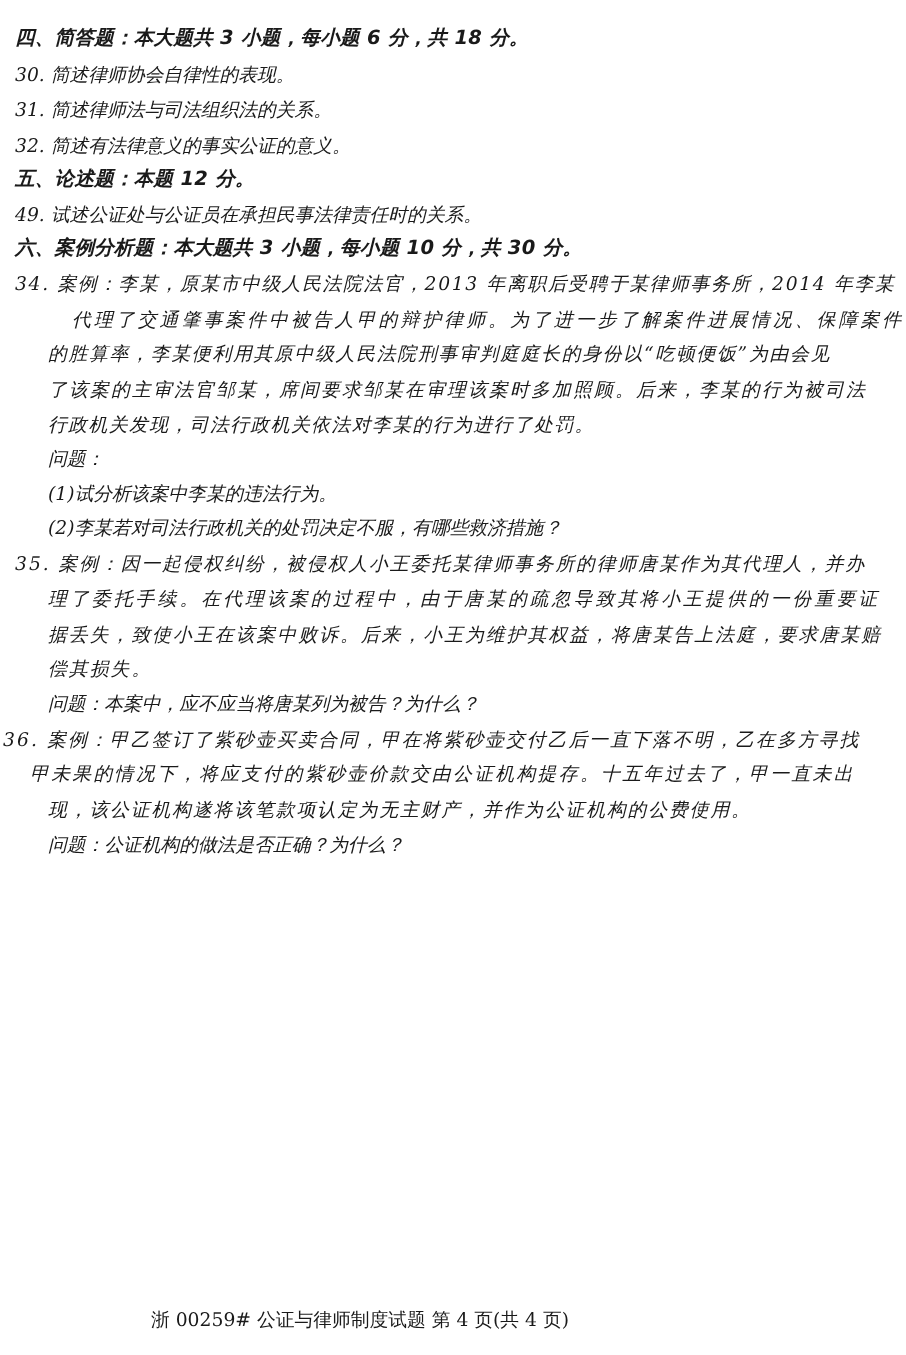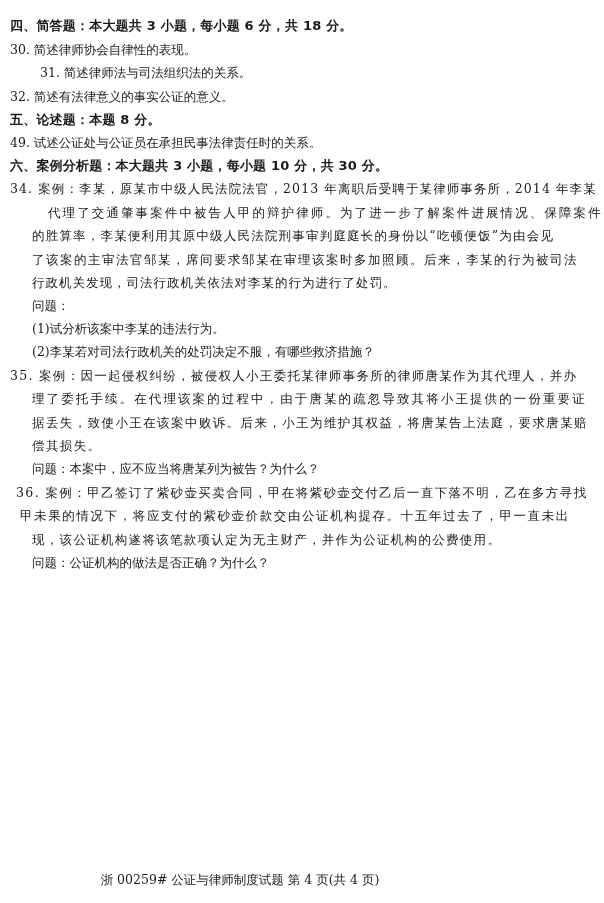--- a/index.html
+++ b/index.html
@@ -1,55 +1,55 @@
 <!DOCTYPE html>
 <html><head>
 <meta charset="utf-8">
 <style>
   html, body { margin: 0; padding: 0; background: #ffffff; }
   body {
     width: 604px; height: 903px; position: relative; overflow: hidden;
     font-family: "DejaVu Serif", "Liberation Serif", serif;
     color: #1a1a1a; font-size: 13px;
   }
-  .line { position: absolute; left: 0; white-space: nowrap; line-height: 16px; }
+  .line { position: absolute; left: 0; white-space: nowrap; line-height: 16px; font-style: italic; }
   .heading { font-weight: bold; font-family: "DejaVu Sans", "Liberation Sans", sans-serif; font-size: 13px; letter-spacing: 0.2px; }
   .q { font-size: 12.5px; }
   .wide { letter-spacing: 2.1px; }
   .footer { position: absolute; top: 872px; left: 0; width: 480px; text-align: center; font-size: 12.5px; line-height: 16px; }
 </style>
 </head>
 <body>
 
 <div>
 
   <div class="line heading" style="top:18px; left:10px;">四、简答题：本大题共 3 小题，每小题 6 分，共 18 分。</div>
   <div class="line q" style="top:42px; left:10px;">30. 简述律师协会自律性的表现。</div>
-  <div class="line q" style="top:65px; left:10px;margin-left:30px;">31. 简述律师法与司法组织法的关系。</div>
+  <div class="line q" style="top:65px; left:10px;">31. 简述律师法与司法组织法的关系。</div>
   <div class="line q" style="top:89px; left:10px;">32. 简述有法律意义的事实公证的意义。</div>
 
-  <div class="line heading" style="top:112px; left:10px;">五、论述题：本题 8 分。</div>
+  <div class="line heading" style="top:112px; left:10px;">五、论述题：本题 12 分。</div>
   <div class="line q" style="top:135px; left:10px;">49. 试述公证处与公证员在承担民事法律责任时的关系。</div>
 
   <div class="line heading" style="top:158px; left:10px;">六、案例分析题：本大题共 3 小题，每小题 10 分，共 30 分。</div>
 
   <div class="line q" style="top:181px; left:10px; letter-spacing:1.1px;">34. 案例：李某，原某市中级人民法院法官，2013 年离职后受聘于某律师事务所，2014 年李某</div>
   <div class="line q wide" style="top:205px; left:48px;">代理了交通肇事案件中被告人甲的辩护律师。为了进一步了解案件进展情况、保障案件</div>
   <div class="line q" style="top:228px; left:32px; letter-spacing:1.2px;">的胜算率，李某便利用其原中级人民法院刑事审判庭庭长的身份以“吃顿便饭”为由会见</div>
   <div class="line q" style="top:252px; left:32px; letter-spacing:1.5px;">了该案的主审法官邹某，席间要求邹某在审理该案时多加照顾。后来，李某的行为被司法</div>
   <div class="line q" style="top:275px; left:32px; letter-spacing:1px;">行政机关发现，司法行政机关依法对李某的行为进行了处罚。</div>
   <div class="line q" style="top:298px; left:32px;">问题：</div>
   <div class="line q" style="top:321px; left:32px;">(1)试分析该案中李某的违法行为。</div>
   <div class="line q" style="top:344px; left:32px;">(2)李某若对司法行政机关的处罚决定不服，有哪些救济措施？</div>
 
   <div class="line q" style="top:368px; left:10px; letter-spacing:1.3px;">35. 案例：因一起侵权纠纷，被侵权人小王委托某律师事务所的律师唐某作为其代理人，并办</div>
   <div class="line q wide" style="top:391px; left:32px;">理了委托手续。在代理该案的过程中，由于唐某的疏忽导致其将小王提供的一份重要证</div>
   <div class="line q" style="top:415px; left:32px; letter-spacing:1.4px;">据丢失，致使小王在该案中败诉。后来，小王为维护其权益，将唐某告上法庭，要求唐某赔</div>
   <div class="line q" style="top:438px; left:32px; letter-spacing:1.4px;">偿其损失。</div>
   <div class="line q" style="top:461px; left:32px;">问题：本案中，应不应当将唐某列为被告？为什么？</div>
 
-  <div class="line q" style="top:485px; left:16px; letter-spacing:1.4px;text-align:right;">36. 案例：甲乙签订了紫砂壶买卖合同，甲在将紫砂壶交付乙后一直下落不明，乙在多方寻找</div>
+  <div class="line q" style="top:485px; left:2px; letter-spacing:1.4px;text-align:right;">36. 案例：甲乙签订了紫砂壶买卖合同，甲在将紫砂壶交付乙后一直下落不明，乙在多方寻找</div>
   <div class="line q" style="top:508px; left:20px; letter-spacing:1.6px;">甲未果的情况下，将应支付的紫砂壶价款交由公证机构提存。十五年过去了，甲一直未出</div>
   <div class="line q" style="top:532px; left:32px; letter-spacing:1.3px;">现，该公证机构遂将该笔款项认定为无主财产，并作为公证机构的公费使用。</div>
   <div class="line q" style="top:555px; left:32px;">问题：公证机构的做法是否正确？为什么？</div>
 
   <div class="footer">浙 00259# 公证与律师制度试题 第 4 页(共 4 页)</div>
 </div>
 
 </body></html>

